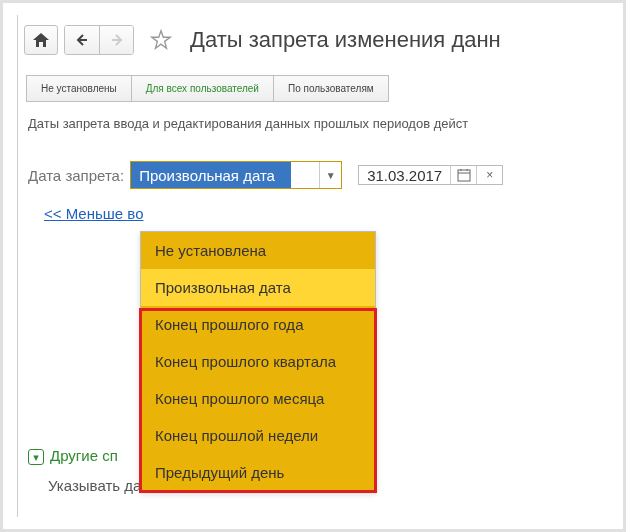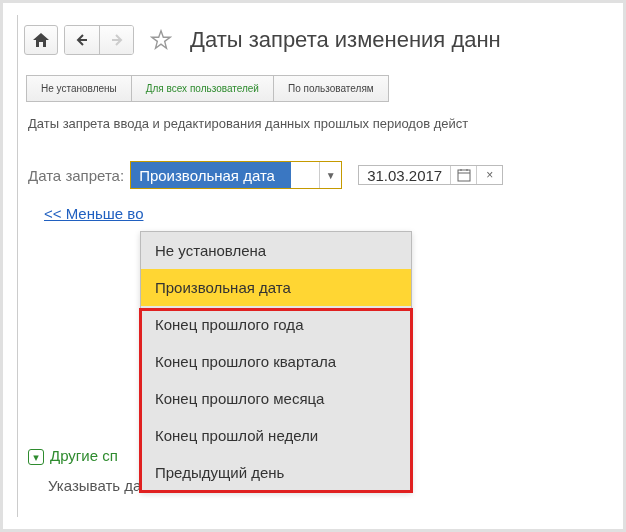--- a/index.html
+++ b/index.html
@@ -166,22 +166,22 @@
     color: #2060c0;
     text-decoration: underline;
     font-size: 15px;
     cursor: pointer;
     display: inline-block;
   }
   .dropdown {
     position: absolute;
     left: 122px;
     top: 216px;
-    width: 272px;
-    background: #e5e5e5;
+    width: 236px;
+    background: #eab308;
     border: 1px solid #bbb;
     box-shadow: 0 2px 6px rgba(0,0,0,0.15);
     z-index: 10;
   }
   .dropdown .opt {
     padding: 10px 14px;
     font-size: 15px;
     color: #333;
     cursor: pointer;
     position: relative;

